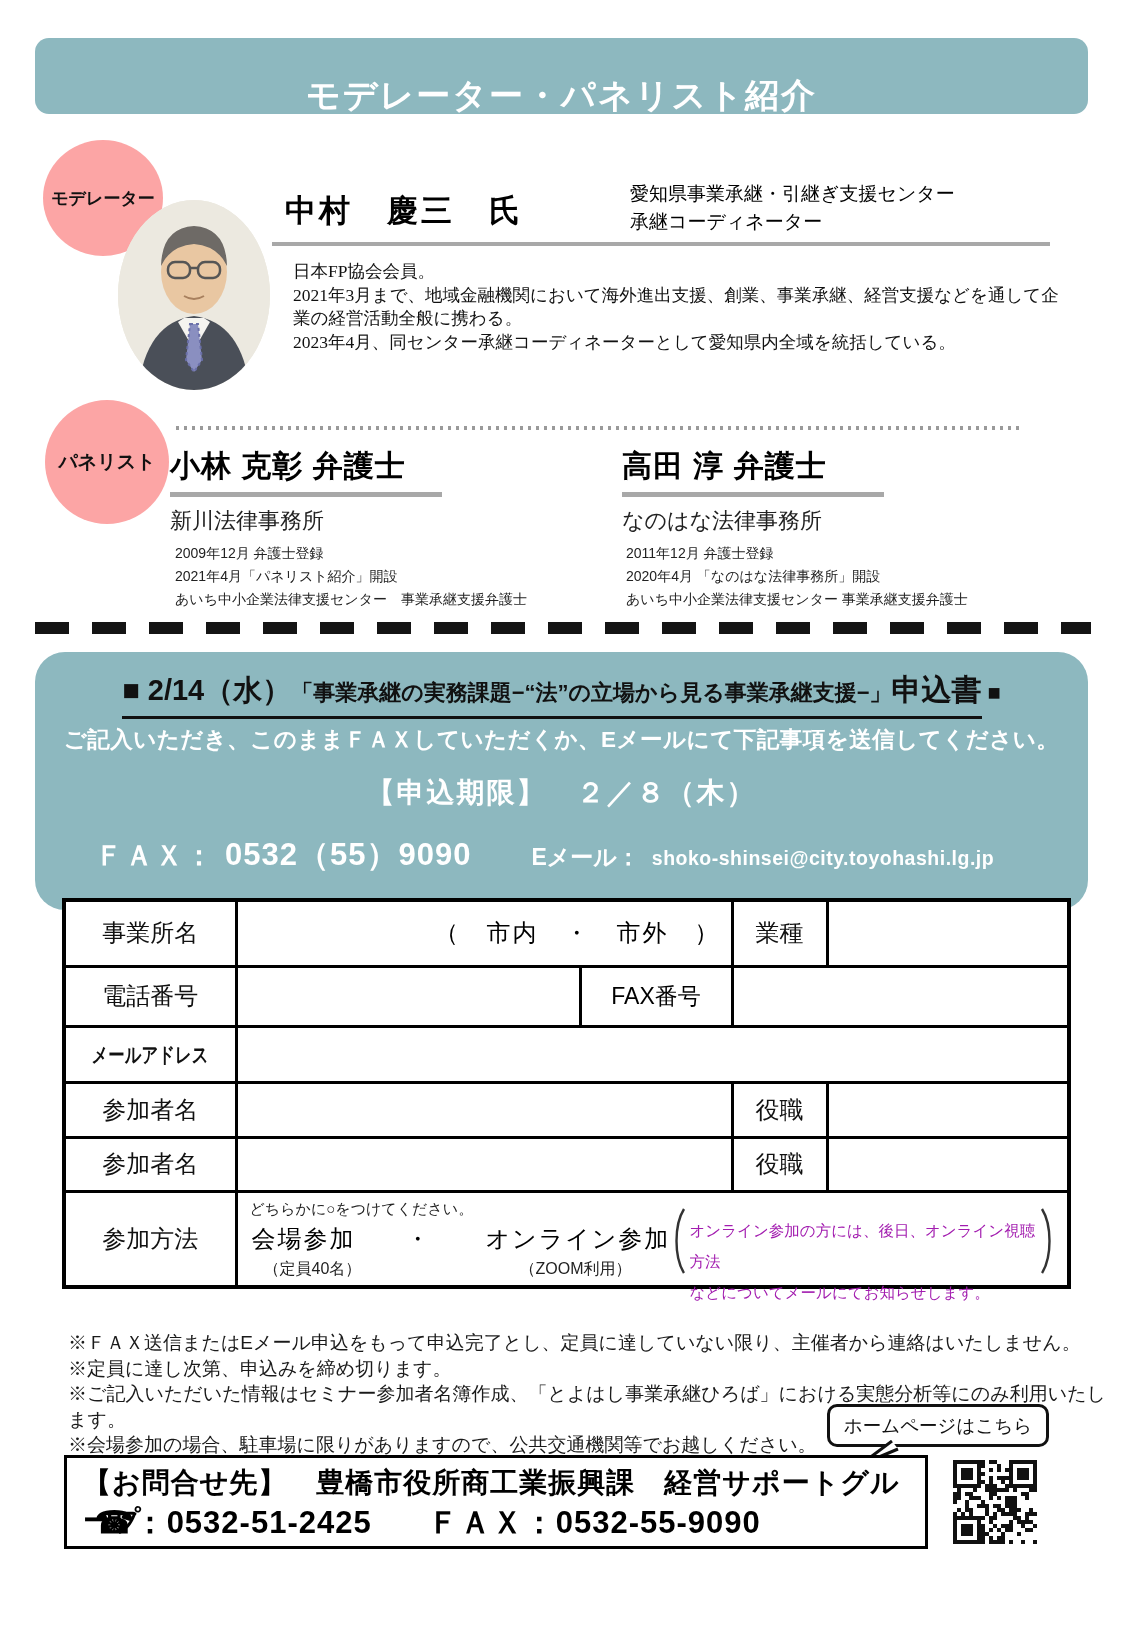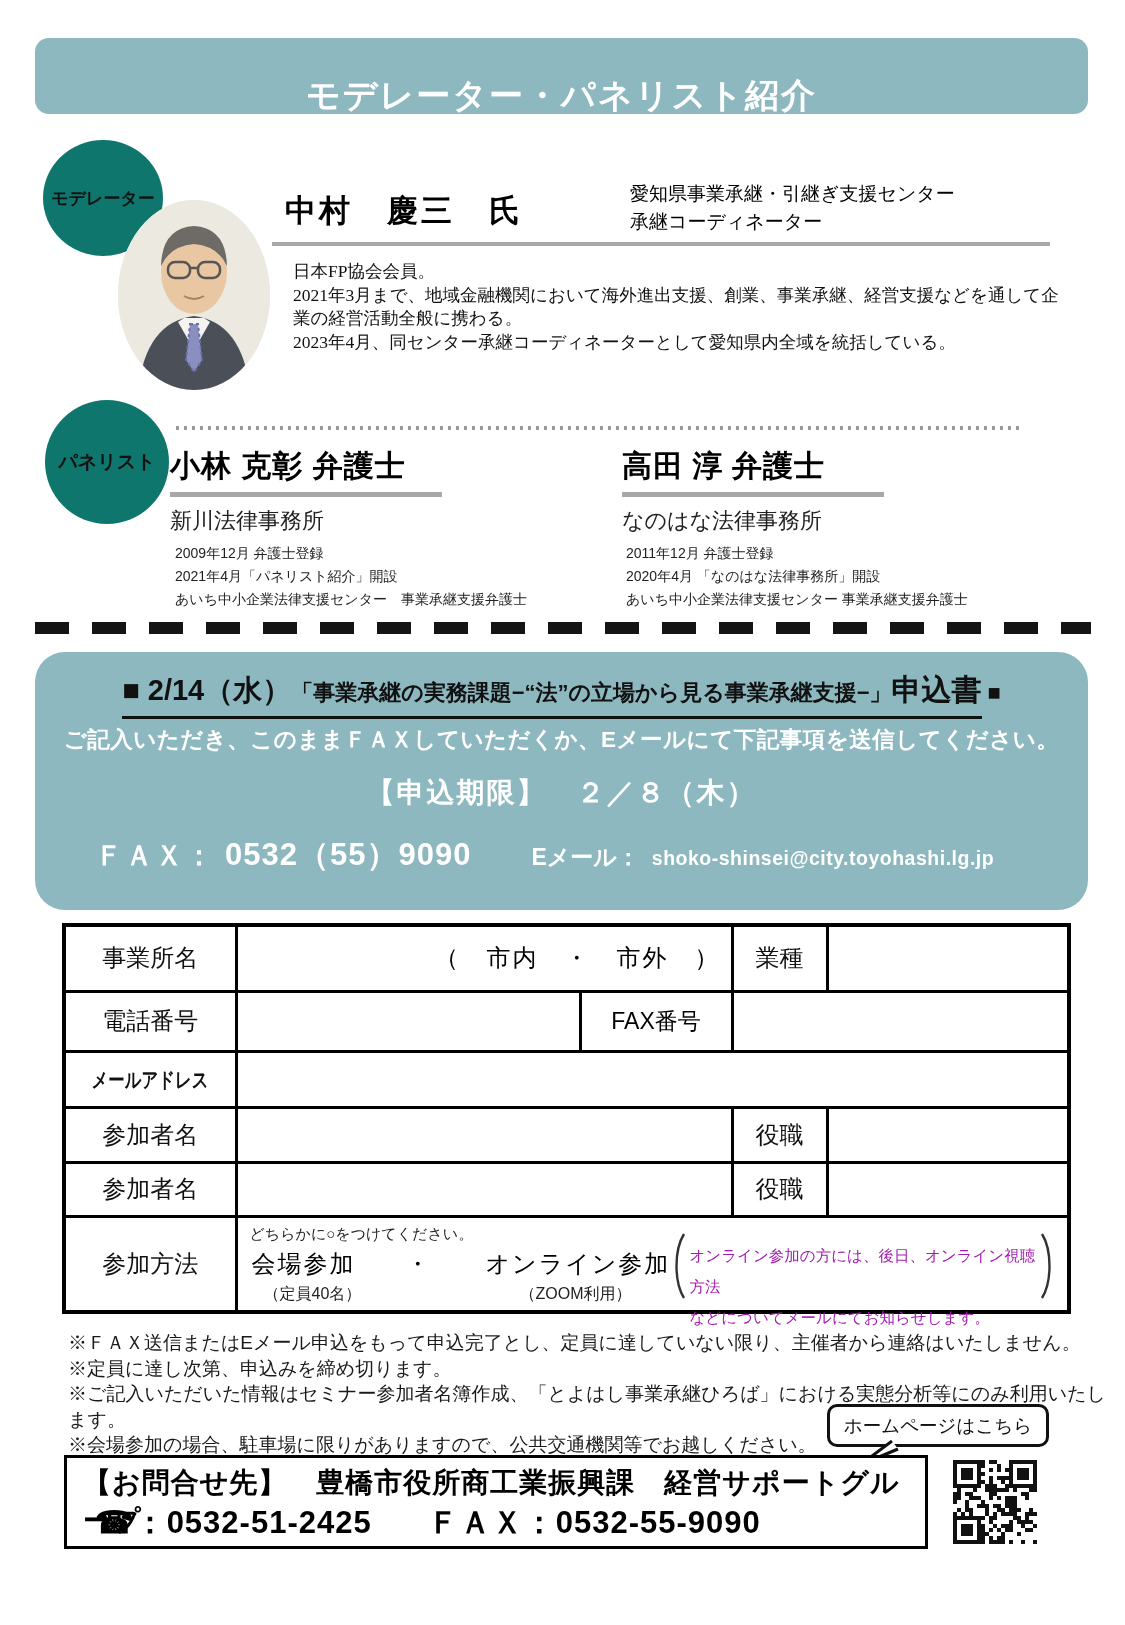--- a/index.html
+++ b/index.html
@@ -5,21 +5,21 @@
   html,body{margin:0;padding:0;background:#fff;}
   .page{position:relative;width:1125px;height:1625px;background:#ffffff;overflow:hidden;
         font-family:"Liberation Sans",sans-serif;color:#000;}
 
   
   .banner{position:absolute;left:35px;top:38px;width:1053px;height:76px;background:#8db8bf;
           border-radius:14px;display:flex;align-items:center;justify-content:center;}
   .banner-title{color:#fff;font-size:34px;font-weight:800;letter-spacing:2px;margin-top:40px;}
 
   
-  .badge{position:absolute;background:#0f766e;border-radius:50%;display:flex;align-items:center;justify-content:center;
+  .badge{position:absolute;background:#fca5a5;border-radius:50%;display:flex;align-items:center;justify-content:center;
          font-weight:800;color:#111;}
   .badge-moderator{left:43px;top:140px;width:120px;height:116px;font-size:17px;}
   .badge-panelist{left:45px;top:400px;width:124px;height:124px;font-size:19px;}
 
   
   .photo{position:absolute;left:118px;top:200px;width:152px;height:190px;border-radius:50%;overflow:hidden;background:#ece9e0;}
   .mod-name{position:absolute;left:285px;top:190px;font-size:31px;font-weight:800;letter-spacing:3px;}
   .mod-org{position:absolute;left:630px;top:180px;font-size:19px;line-height:28px;font-family:"Liberation Serif",serif;}
   .mod-rule{position:absolute;left:272px;top:242px;width:778px;height:4px;background:#a8a8a8;}
   .mod-bio{position:absolute;left:293px;top:260px;width:768px;font-size:17.5px;line-height:23.5px;
@@ -49,21 +49,21 @@
                    font-size:22.5px;font-weight:800;letter-spacing:0.5px;}
   .app-deadline{position:absolute;left:0;top:122px;width:100%;text-align:center;color:#fff;
                 font-size:28px;font-weight:800;letter-spacing:2px;}
   .app-faxline{position:absolute;left:60px;right:40px;top:182px;display:flex;align-items:baseline;color:#fff;font-weight:800;}
   .fax-label{font-size:28px;letter-spacing:2px;}
   .fax-number{font-size:31px;margin-left:10px;letter-spacing:1px;}
   .email-label{font-size:23px;margin-left:60px;}
   .email-address{font-size:19.5px;margin-left:12px;letter-spacing:0.5px;}
 
   
-  .formtable{position:absolute;left:62px;top:923px;border-collapse:collapse;table-layout:fixed;background:#fff;}
+  .formtable{position:absolute;left:62px;top:898px;border-collapse:collapse;table-layout:fixed;background:#fff;}
   .formtable td{border:3px solid #000;padding:0;vertical-align:middle;}
   .formtable{border:4px solid #000;}
   td.lbl{text-align:center;font-size:24px;color:#111;}
   td.small-lbl{text-align:center;font-size:23px;}
   .condensed{display:inline-block;transform:scaleX(0.78);transform-origin:center;white-space:nowrap;font-size:21px;font-weight:700;}
   .city-cell{text-align:right;font-size:24px;padding-right:10px !important;letter-spacing:2px;}
   .method-cell{position:relative;margin-top:28px;}
   .m-instr{position:absolute;left:12px;top:7px;font-size:15px;color:#222;}
   .m-opt1{position:absolute;left:14px;top:30px;font-size:24px;letter-spacing:2px;}
   .m-sep{position:absolute;left:168px;top:30px;font-size:24px;}
@@ -136,21 +136,21 @@
 
   <div class="pan-name" style="left:170px;">小林 克彰 弁護士</div>
   <div class="pan-rule" style="left:170px;width:272px;"></div>
   <div class="pan-office" style="left:170px;">新川法律事務所</div>
   <div class="pan-history" style="left:175px;">
     <div>2009年12月 弁護士登録</div>
     <div>2021年4月「パネリスト紹介」開設</div>
     <div>あいち中小企業法律支援センター　事業承継支援弁護士</div>
   </div>
 
-  <div class="pan-name" style="left:622px;font-family:Liberation Serif, serif;">高田 淳 弁護士</div>
+  <div class="pan-name" style="left:622px;">高田 淳 弁護士</div>
   <div class="pan-rule" style="left:622px;width:262px;"></div>
   <div class="pan-office" style="left:622px;">なのはな法律事務所</div>
   <div class="pan-history" style="left:626px;">
     <div>2011年12月 弁護士登録</div>
     <div>2020年4月 「なのはな法律事務所」開設</div>
     <div>あいち中小企業法律支援センター 事業承継支援弁護士</div>
   </div>
 
   <div class="dashline"></div>
 

